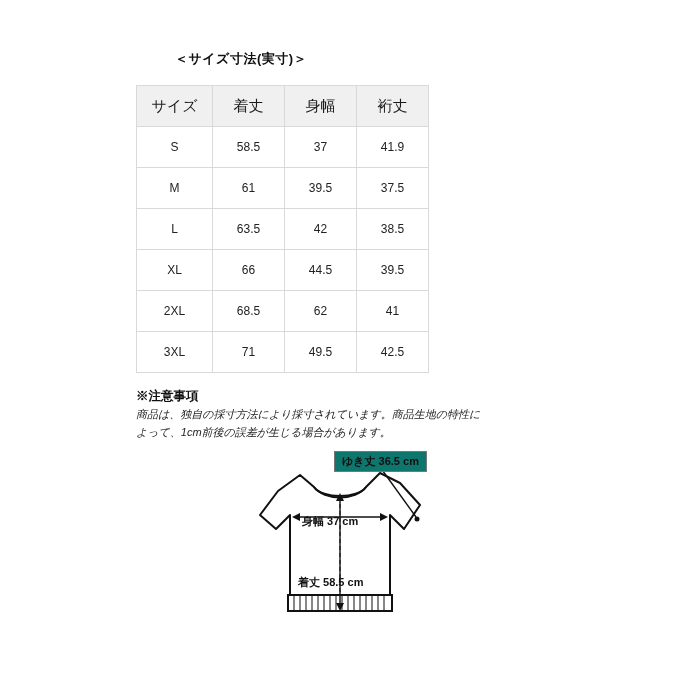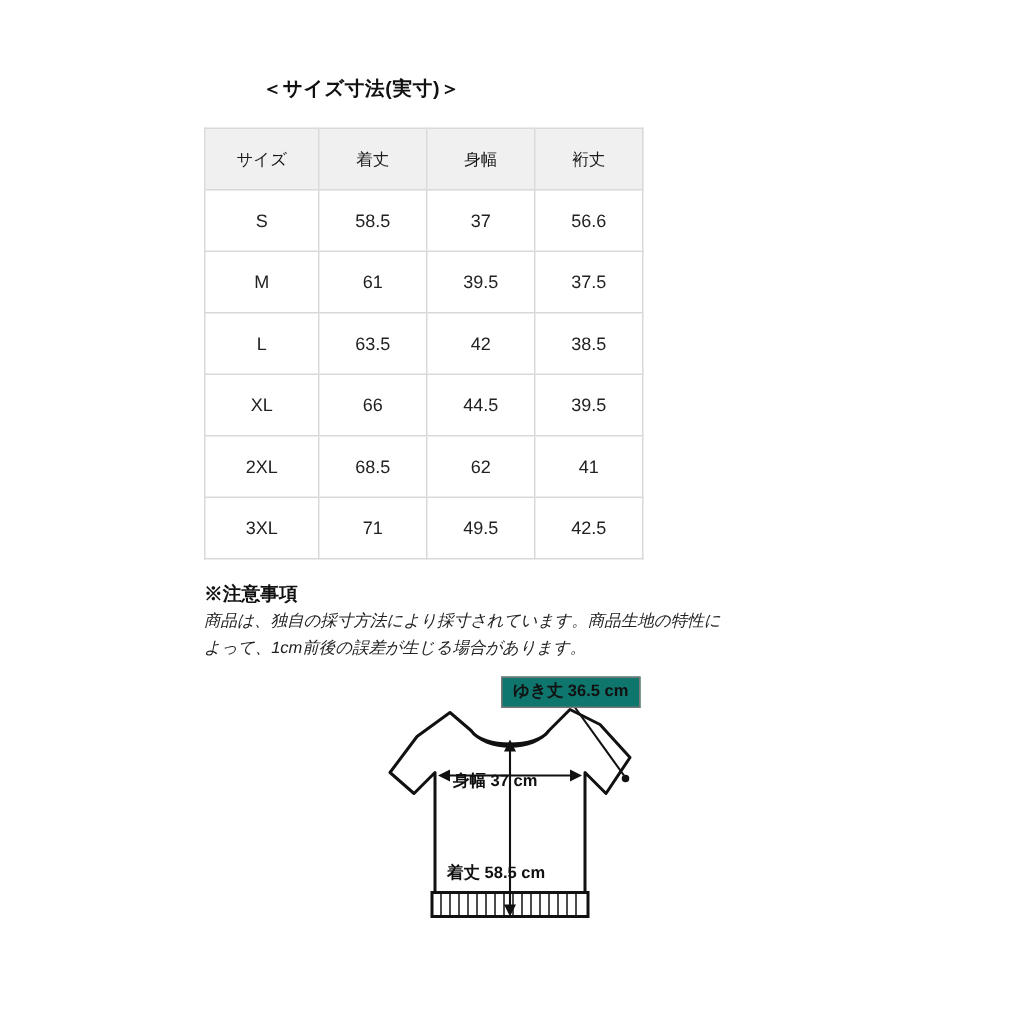--- a/index.html
+++ b/index.html
@@ -44,21 +44,21 @@
     text-align: center;
     vertical-align: middle;
     font-size: 12px;
     color: #222222;
     height: 40px;
     padding: 0;
   }
   table.size-table thead th {
     background: #f0f0f0;
     font-weight: normal;
-    font-size: 11px;
+    font-size: 15px;
     color: #1a1a1a;
   }
   table.size-table col.c0 { width: 76px; }
   table.size-table col.c1 { width: 72px; }
   table.size-table col.c2 { width: 72px; }
   table.size-table col.c3 { width: 72px; }
   table.size-table tbody th {
     background: #ffffff;
     font-weight: normal;
   }
@@ -123,21 +123,21 @@
         <th>着丈</th>
         <th>身幅</th>
         <th>裄丈</th>
       </tr>
     </thead>
     <tbody>
       <tr>
         <th>S</th>
         <td>58.5</td>
         <td>37</td>
-        <td>56.6</td>
+        <td>41.9</td>
       </tr>
       <tr>
         <th>M</th>
         <td>61</td>
         <td>39.5</td>
         <td>37.5</td>
       </tr>
       <tr>
         <th>L</th>
         <td>63.5</td>

